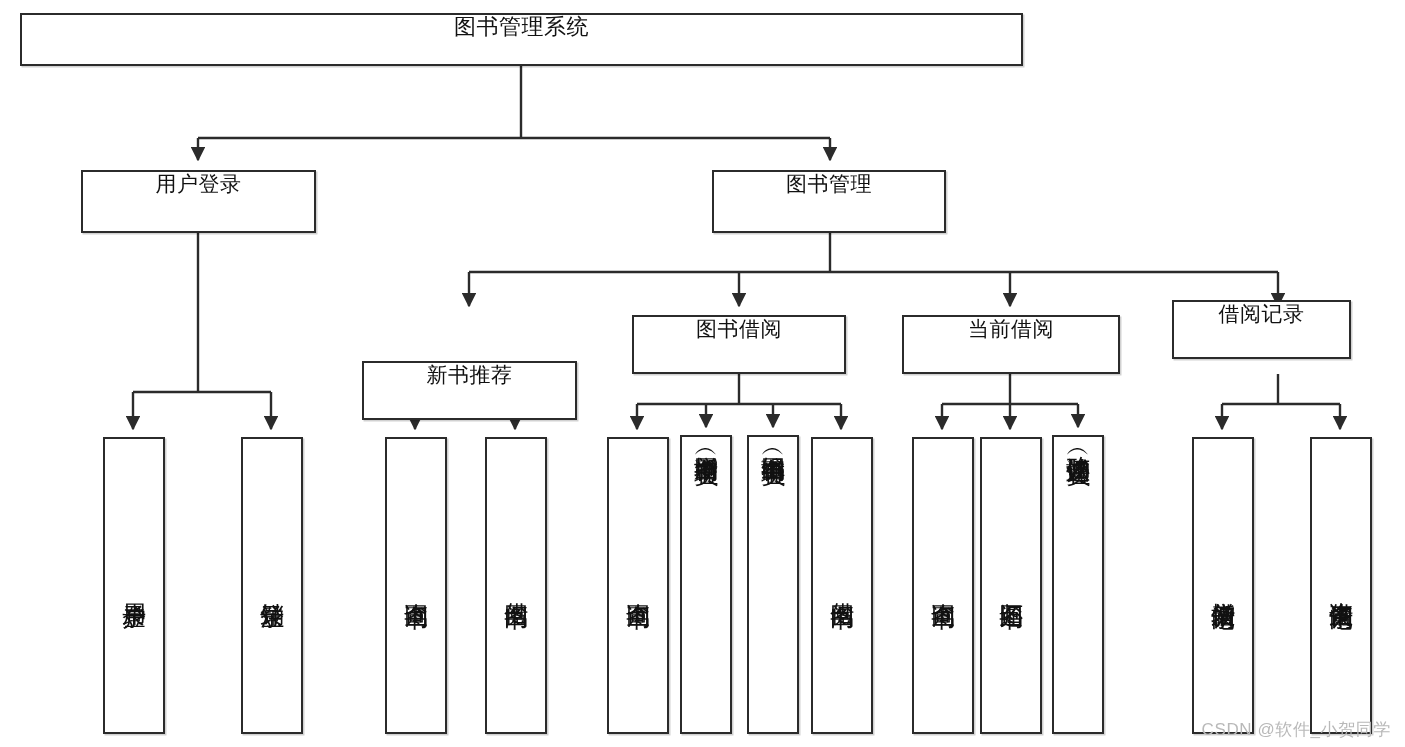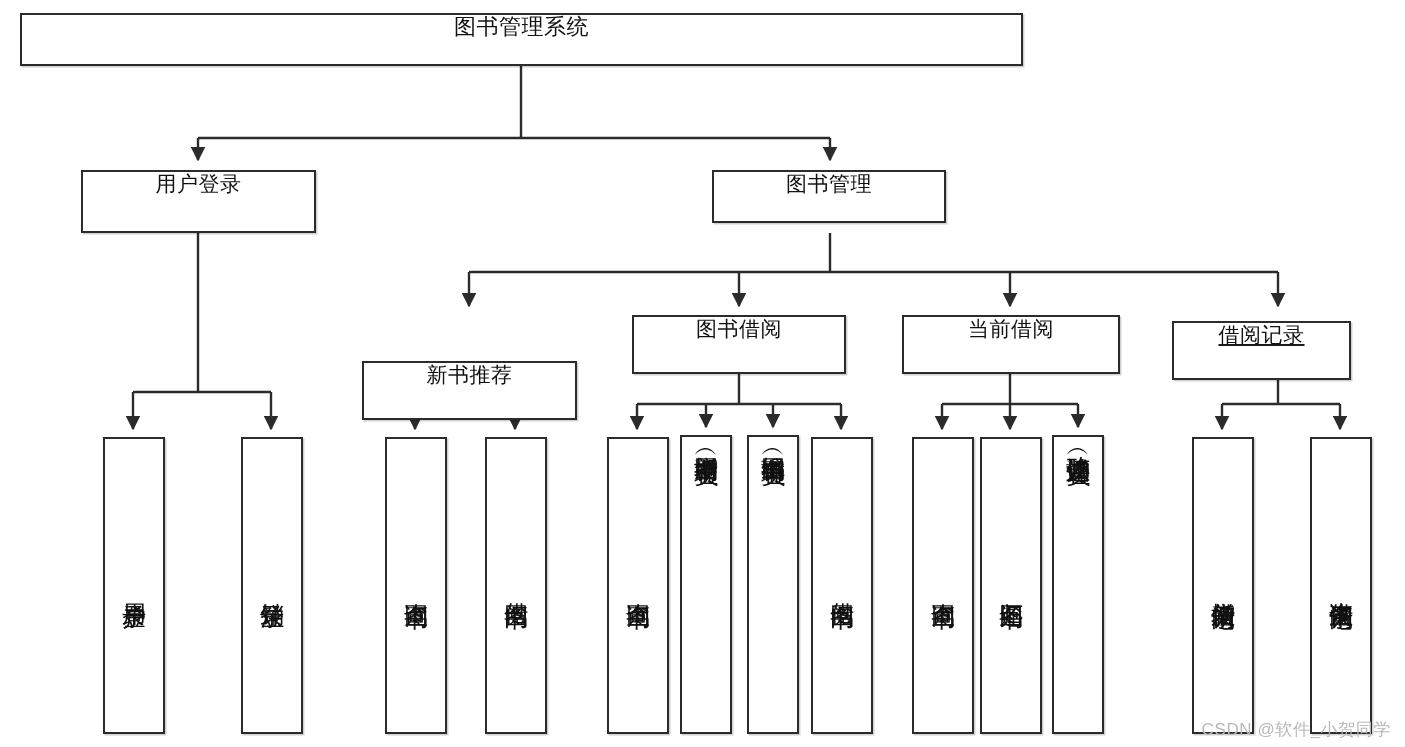--- a/index.html
+++ b/index.html
@@ -129,34 +129,34 @@
     </g>
   </svg>
 
   <div class="node root" style="left:20px; top:13px; width:1003px; height:53px;">
     <span class="label">图书管理系统</span>
   </div>
 
   <div class="node" style="left:81px; top:170px; width:235px; height:63px;">
     <span class="label">用户登录</span>
   </div>
-  <div class="node" style="left:712px; top:170px; width:234px; height:53px;">
+  <div class="node" style="left:712px; top:170px; width:234px; height:63px;">
     <span class="label">图书管理</span>
   </div>
 
   <div class="node" style="left:362px; top:315px; width:215px; height:59px;margin-top:46px;">
     <span class="label">新书推荐</span>
   </div>
   <div class="node" style="left:632px; top:315px; width:214px; height:59px;">
     <span class="label">图书借阅</span>
   </div>
   <div class="node" style="left:902px; top:315px; width:218px; height:59px;">
     <span class="label">当前借阅</span>
   </div>
-  <div class="node" style="left:1172px; top:321px; width:179px; height:59px;text-decoration:underline;">
+  <div class="node" style="left:1172px; top:300px; width:179px; height:59px;">
     <span class="label">借阅记录</span>
   </div>
 
   <div class="node leaf centered" style="left:103px; top:437px; width:62px; height:297px;">
     <span class="label">用户登录</span>
   </div>
   <div class="node leaf centered" style="left:241px; top:437px; width:62px; height:297px;">
     <span class="label">注销登录</span>
   </div>
 

